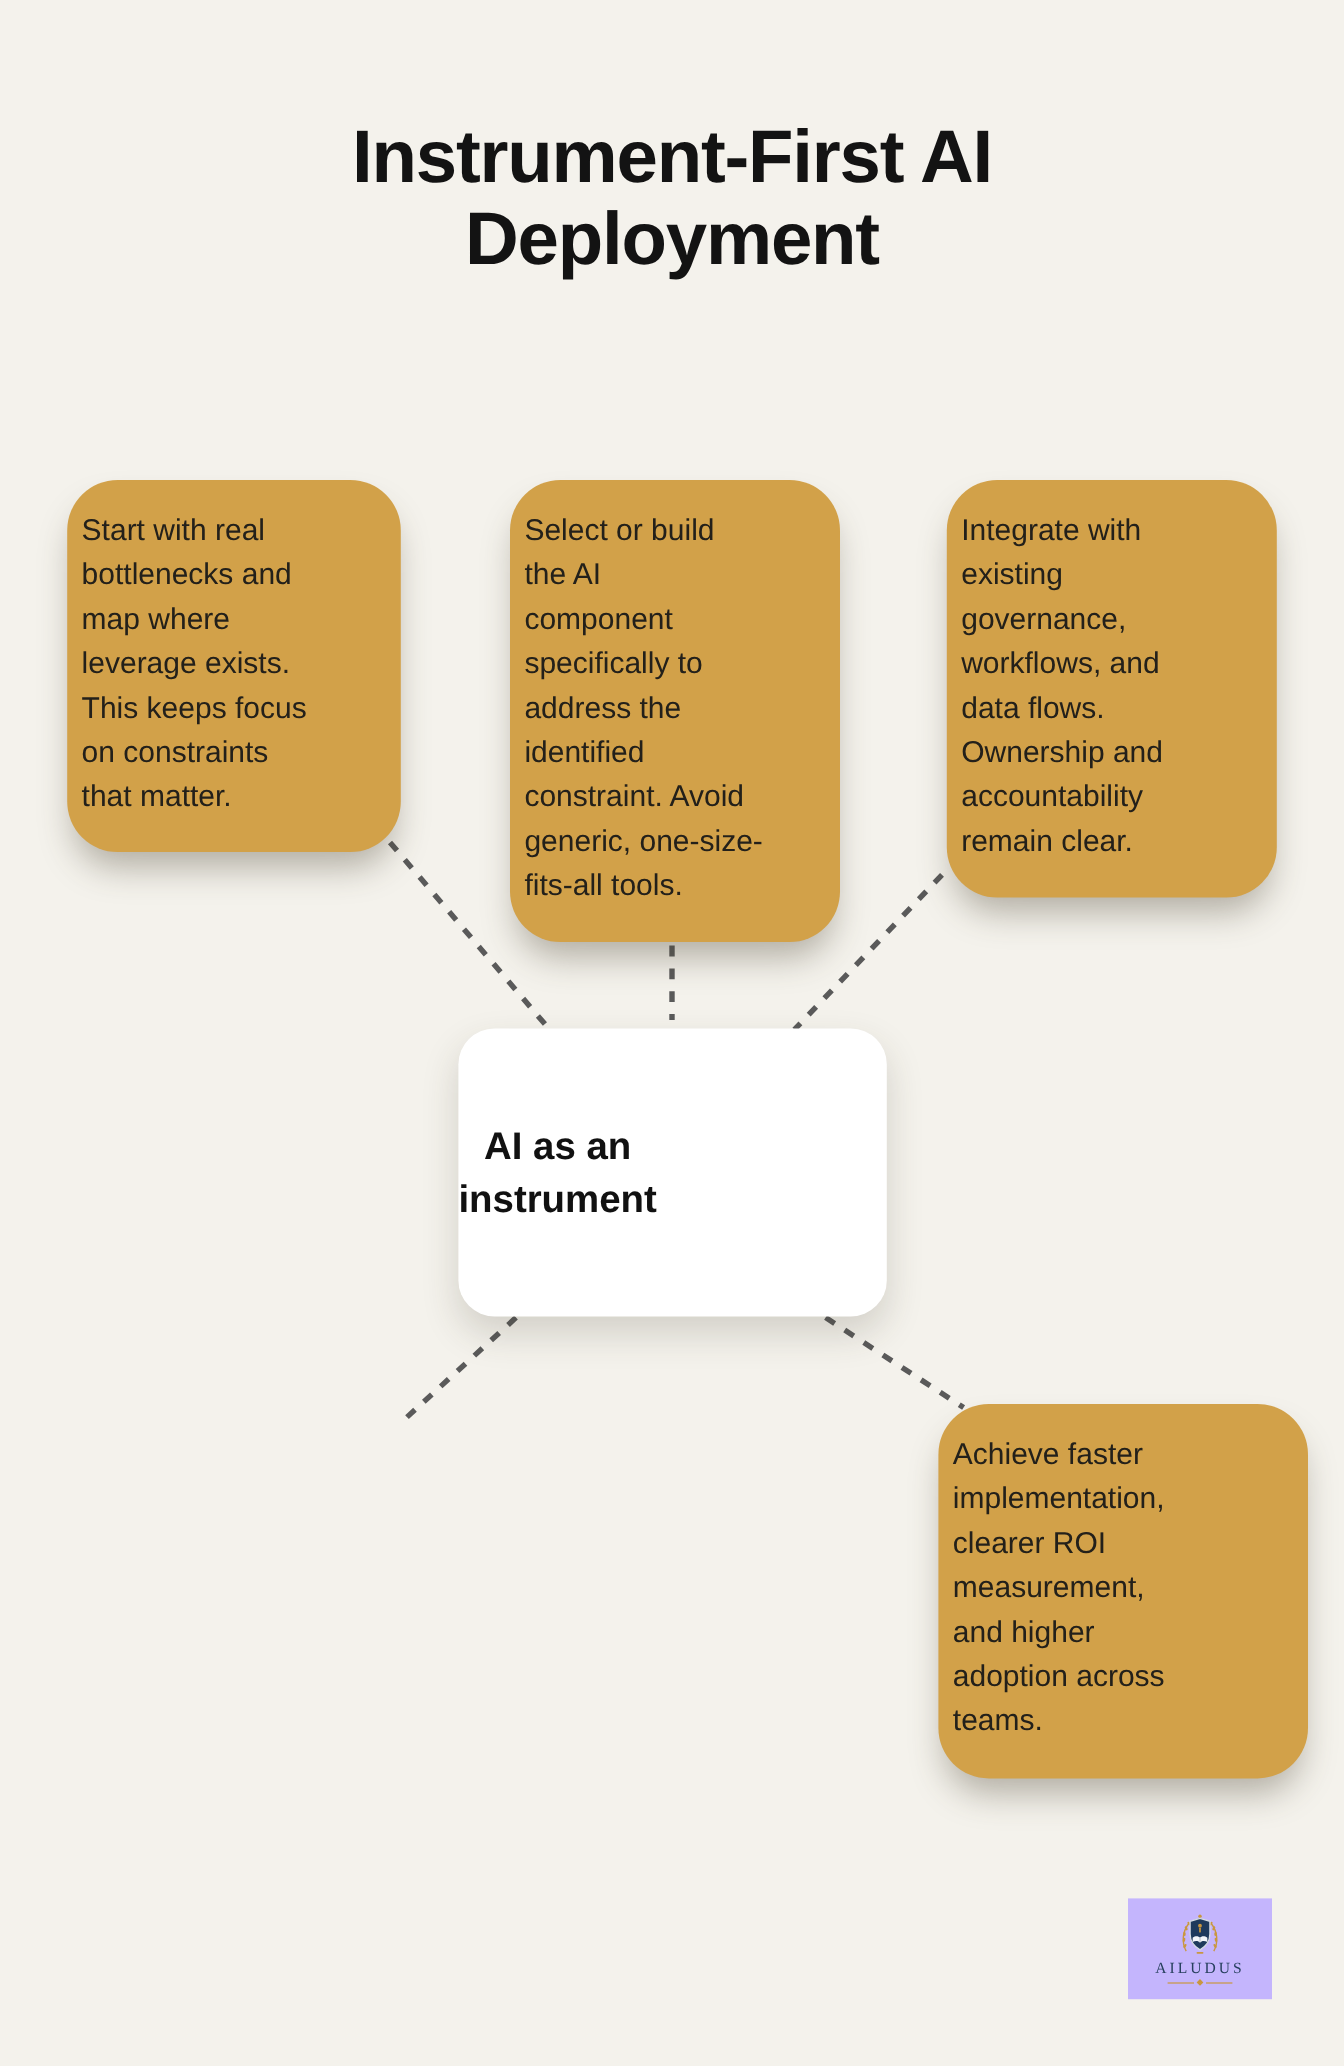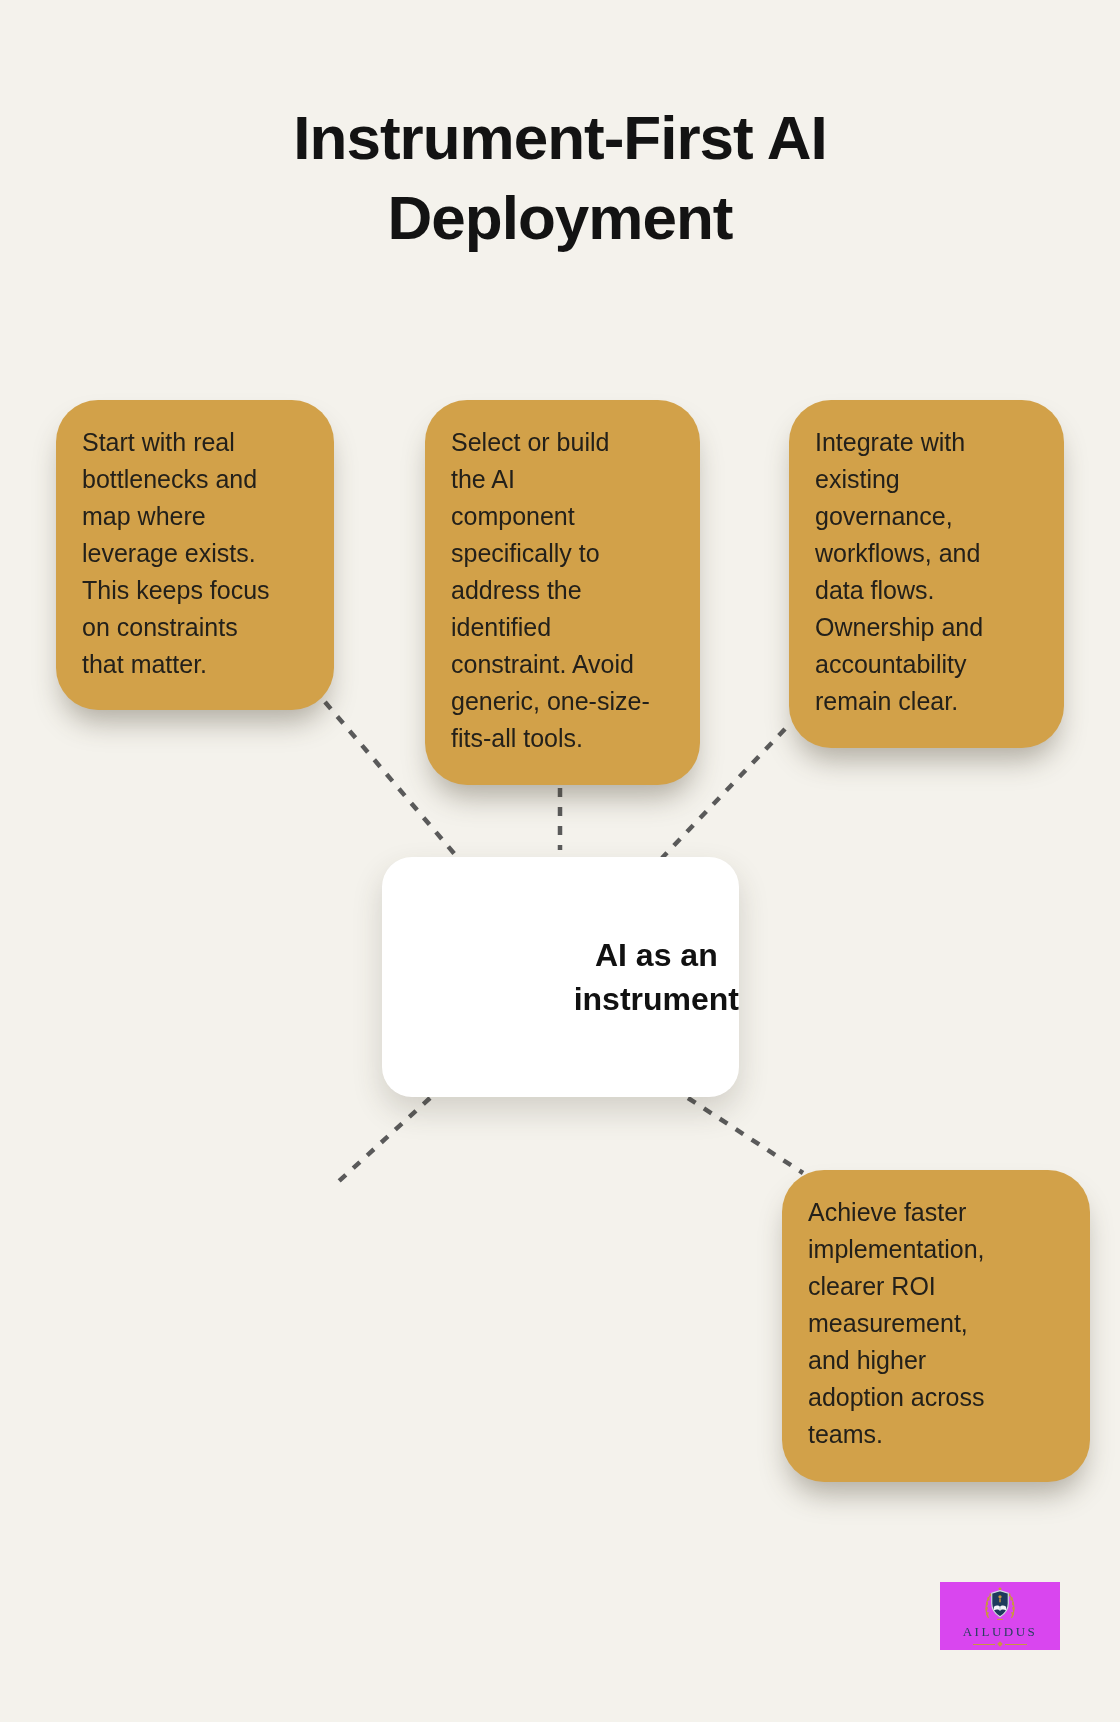--- a/index.html
+++ b/index.html
@@ -23,74 +23,74 @@
     margin:0 auto;
     background:var(--bg);
     overflow:hidden;
   }
   .page-title{
     position:absolute;
     left:0;top:98px;width:1120px;
     margin:0;
     text-align:center;
     font-size:62px;
-    line-height:80px;
+    line-height:68px;
     font-weight:700;
     letter-spacing:-1px;
     color:var(--title-text);
     white-space:pre-line;
   }
   .connectors{
     position:absolute;left:0;top:0;width:1120px;height:1722px;
   }
   .connectors line{
     stroke:var(--connector);
     stroke-width:4.5;
     stroke-dasharray:9 10;
   }
   .card{
     position:absolute;
     background:var(--gold);
     border-radius:42px;
     box-shadow:0 18px 28px -6px rgba(70,62,45,0.38);
     box-sizing:border-box;
-    padding:24px 22px 0 26px;
+    padding:24px 22px 0 12px;
   }
   .card p{
     margin:0;
     font-size:25px;
     line-height:37px;
     color:var(--card-text);
     white-space:pre-line;
   }
   .card-1{left:56px;  top:400px; width:278px; height:310px;}
   .card-2{left:425px; top:400px; width:275px; height:385px;}
   .card-3{left:789px; top:400px; width:275px; height:348px;}
   .card-4{left:59px;  top:1170px;width:281px; height:275px;}
   .card-5{left:782px; top:1170px;width:308px; height:312px;}
   .center-node{
     position:absolute;
     left:382px;top:857px;width:357px;height:240px;
     background:var(--center-bg);
     border-radius:30px;
     box-shadow:0 14px 30px rgba(60,55,40,0.18);
-    display:flex;align-items:center;justify-content:flex-end;
+    display:flex;align-items:center;justify-content:flex-start;
     text-align:center;
   }
   .center-node .label{
     font-size:32px;
     line-height:44px;
     font-weight:700;
     color:#111;
     white-space:pre-line;
   }
   .logo-card{
     position:absolute;
-    left:940px;top:1582px;width:120px;height:68px;
-    background:#d946ef;
+    left:940px;top:1582px;width:120px;height:84px;
+    background:#c4b5fd;
     display:flex;flex-direction:column;align-items:center;justify-content:center;
     gap:1px;
   }
   .logo-brand{
     font-family:"Liberation Serif","DejaVu Serif",serif;
     font-size:13px;
     letter-spacing:2.5px;
     color:var(--logo-navy);
     line-height:14px;
   }

